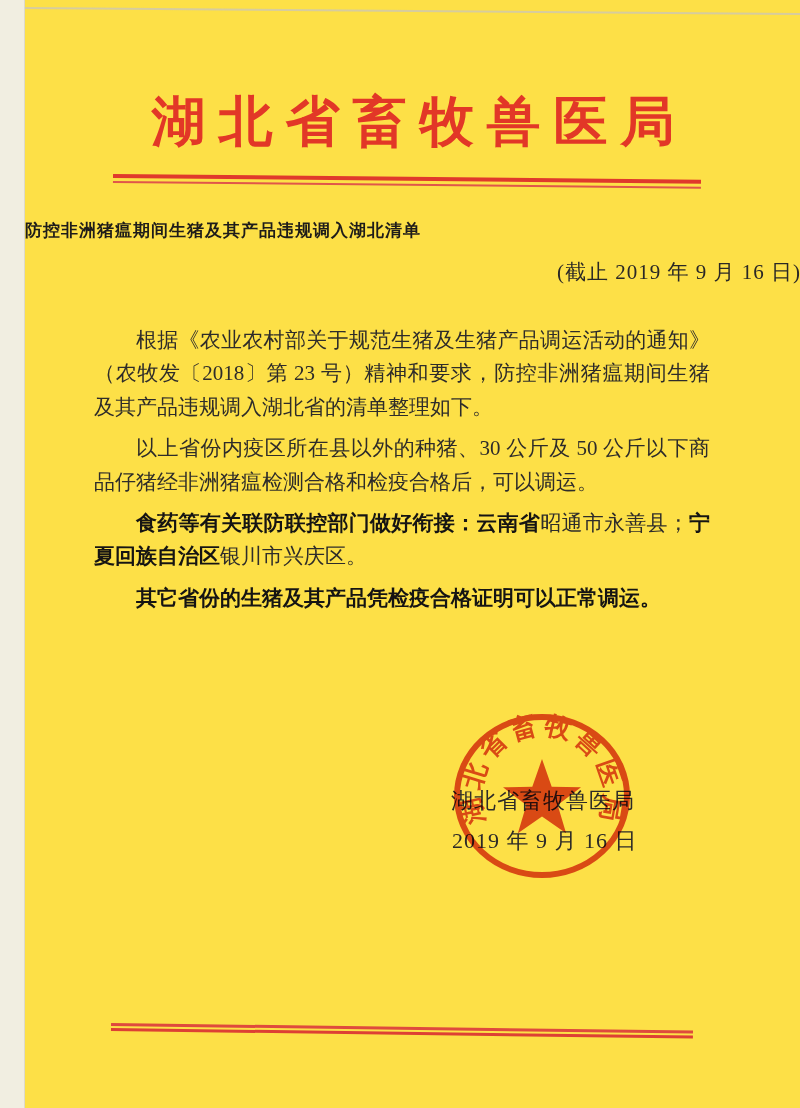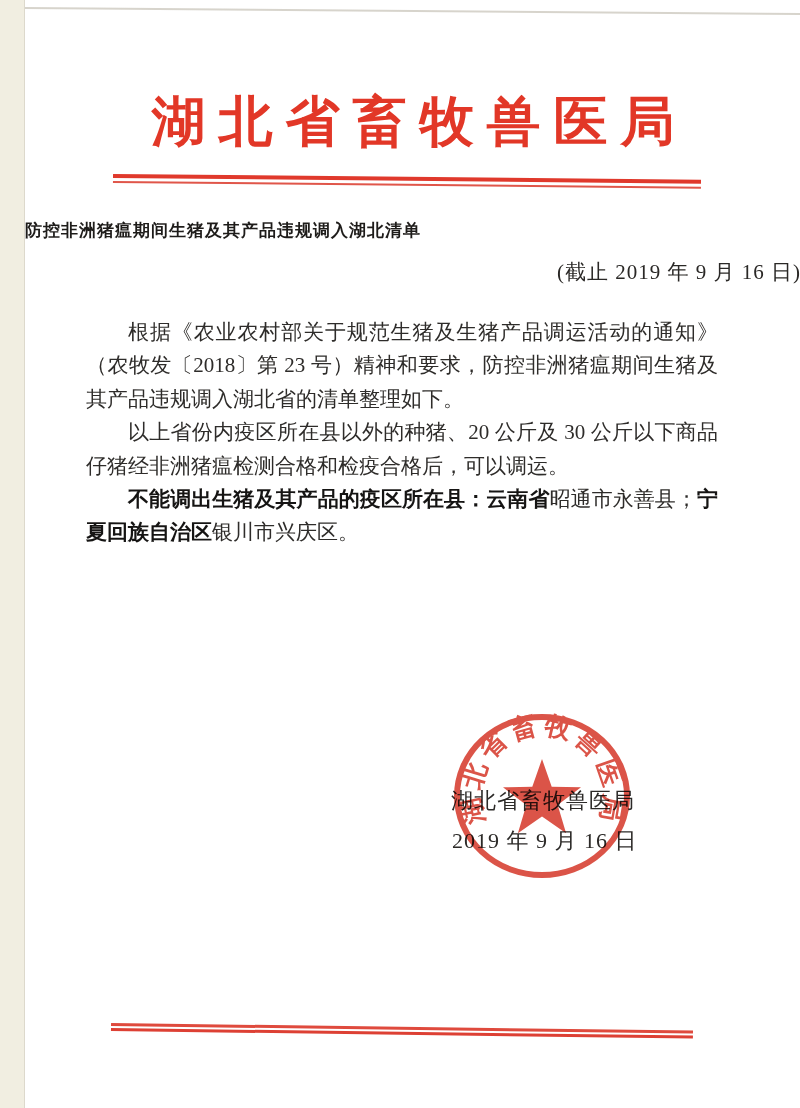--- a/index.html
+++ b/index.html
@@ -10,21 +10,21 @@
     position: relative;
     overflow: hidden;
   }
   .page {
     position: absolute; left: 0; top: 0;
     width: 800px; height: 1108px;
   }
   .paper {
     position: absolute; left: 24px; top: 0;
     width: 776px; height: 1108px;
-    background: #ffffff;
+    background: #fde047;
     border-left: 1px solid #ddd9cc;
   }
   .scan-top-line {
     position: absolute; left: 0; top: 7px;
     width: 100%; height: 0;
     border-top: 2px solid #c9c6bb;
     transform: rotate(0.45deg);
     transform-origin: left center;
     opacity: 0.75;
   }
@@ -59,21 +59,21 @@
     font-size: 21px;
     color: #2a2826;
     letter-spacing: 1px;
   }
   .body-text {
     position: absolute; top: 316px; left: 61px; width: 632px;
     font-size: 21px; line-height: 33.4px;
     color: #2e2c2a;
     text-align: justify;
   }
-  .body-text p { margin: 0; text-indent: 2em; }
+  .body-text p { margin: 8px; text-indent: 2em; }
   .body-text .seg.bold { font-weight: 700; color: #151413; }
   .signature-agency {
     position: absolute; top: 786px; left: 426px;
     font-size: 22px; letter-spacing: 1px; color: #2c2a28;
     white-space: nowrap;
   }
   .signature-date {
     position: absolute; top: 817px; left: 427px;
     font-size: 22px; letter-spacing: 1px; color: #2c2a28;
     white-space: nowrap;
@@ -109,22 +109,23 @@
       <div class="gap"></div>
       <div class="thin"></div>
     </div>
 
     <div class="doc-title">防控非洲猪瘟期间生猪及其产品违规调入湖北清单</div>
 
     <div class="doc-subtitle">(截止 2019 年 9 月 16 日)</div>
 
     <div class="body-text">
         <p><span class="seg">根据《农业农村部关于规范生猪及生猪产品调运活动的通知》（农牧发〔2018〕第 23 号）精神和要求，防控非洲猪瘟期间生猪及其产品违规调入湖北省的清单整理如下。</span></p>
-        <p><span class="seg">以上省份内疫区所在县以外的种猪、20 公斤及 30 公斤以下商品仔猪经非洲猪瘟检测合格和检疫合格后，可以调运。</span></p>
-        <p><span class="seg bold">不能调出生猪及其产品的疫区所在县：云南省</span><span class="seg">昭通市永善县；</span><span class="seg bold">宁夏回族自治区</span><span class="seg">银川市兴庆区。</span></p>
+        <p><span class="seg">以上省份内疫区所在县以外的种猪、30 公斤及 50 公斤以下商品仔猪经非洲猪瘟检测合格和检疫合格后，可以调运。</span></p>
+        <p><span class="seg bold">食药等有关联防联控部门做好衔接：云南省</span><span class="seg">昭通市永善县；</span><span class="seg bold">宁夏回族自治区</span><span class="seg">银川市兴庆区。</span></p>
+        <p><span class="seg bold">其它省份的生猪及其产品凭检疫合格证明可以正常调运。</span></p>
       </div>
 
     <div class="signature-agency">湖北省畜牧兽医局</div>
 
     <div class="signature-date">2019 年 9 月 16 日</div>
 
     <svg class="seal" viewBox="0 0 180 168" xmlns="http://www.w3.org/2000/svg">
       <defs>
         <path id="sealArc" d="M 33.8 110.2 A 62 62 0 1 1 146.2 110.2" fill="none"></path>
       </defs>

